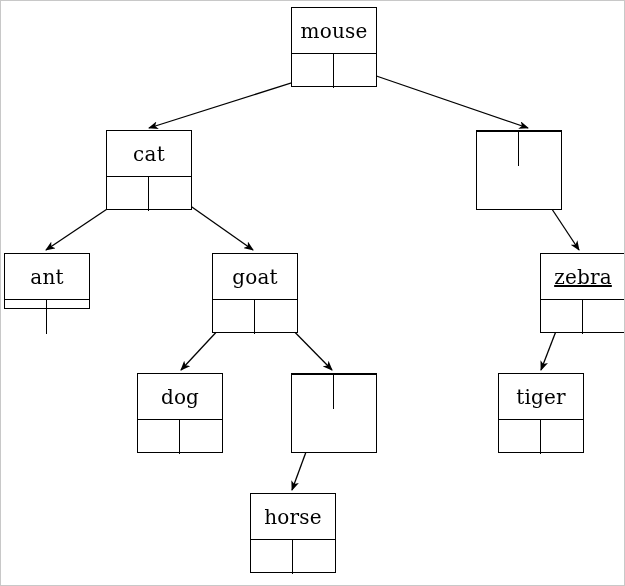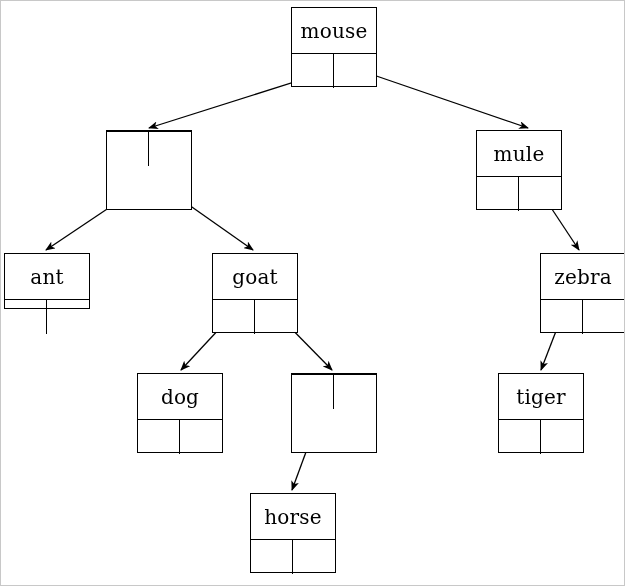--- a/index.html
+++ b/index.html
@@ -80,48 +80,48 @@
     </svg>
   <div id="node-layer">
       <div class="node" style="left: 290px; top: 6px; width: 86px; height: 80px;">
         <div class="node-label" style="height: 45px;">mouse</div>
         <div class="node-pointers" style="height: 35px;">
           <div class="ptr-cell left"></div>
           <div class="ptr-cell right"></div>
         </div>
       </div>
       <div class="node" style="left: 105px; top: 129px; width: 86px; height: 80px;">
+        <div class="node-label" style="height: 45px;">cat</div>
         <div class="node-pointers" style="height: 35px;">
           <div class="ptr-cell left"></div>
           <div class="ptr-cell right"></div>
         </div>
       </div>
       <div class="node" style="left: 475px; top: 129px; width: 86px; height: 80px;">
-        <div class="node-label" style="height: 45px;">mule</div>
         <div class="node-pointers" style="height: 35px;">
           <div class="ptr-cell left"></div>
           <div class="ptr-cell right"></div>
         </div>
       </div>
       <div class="node" style="left: 3px; top: 252px; width: 86px; height: 56px;">
         <div class="node-label" style="height: 45px;">ant</div>
         <div class="node-pointers" style="height: 35px;">
           <div class="ptr-cell left"></div>
           <div class="ptr-cell right"></div>
         </div>
       </div>
       <div class="node" style="left: 211px; top: 252px; width: 86px; height: 80px;">
         <div class="node-label" style="height: 45px;">goat</div>
         <div class="node-pointers" style="height: 35px;">
           <div class="ptr-cell left"></div>
           <div class="ptr-cell right"></div>
         </div>
       </div>
       <div class="node" style="left: 539px; top: 252px; width: 86px; height: 80px;">
-        <div class="node-label" style="height: 45px;">zebra</div>
+        <div class="node-label" style="height: 45px; text-decoration: underline;">zebra</div>
         <div class="node-pointers" style="height: 35px;">
           <div class="ptr-cell left"></div>
           <div class="ptr-cell right"></div>
         </div>
       </div>
       <div class="node" style="left: 136px; top: 372px; width: 86px; height: 80px;">
         <div class="node-label" style="height: 45px;">dog</div>
         <div class="node-pointers" style="height: 35px;">
           <div class="ptr-cell left"></div>
           <div class="ptr-cell right"></div>

